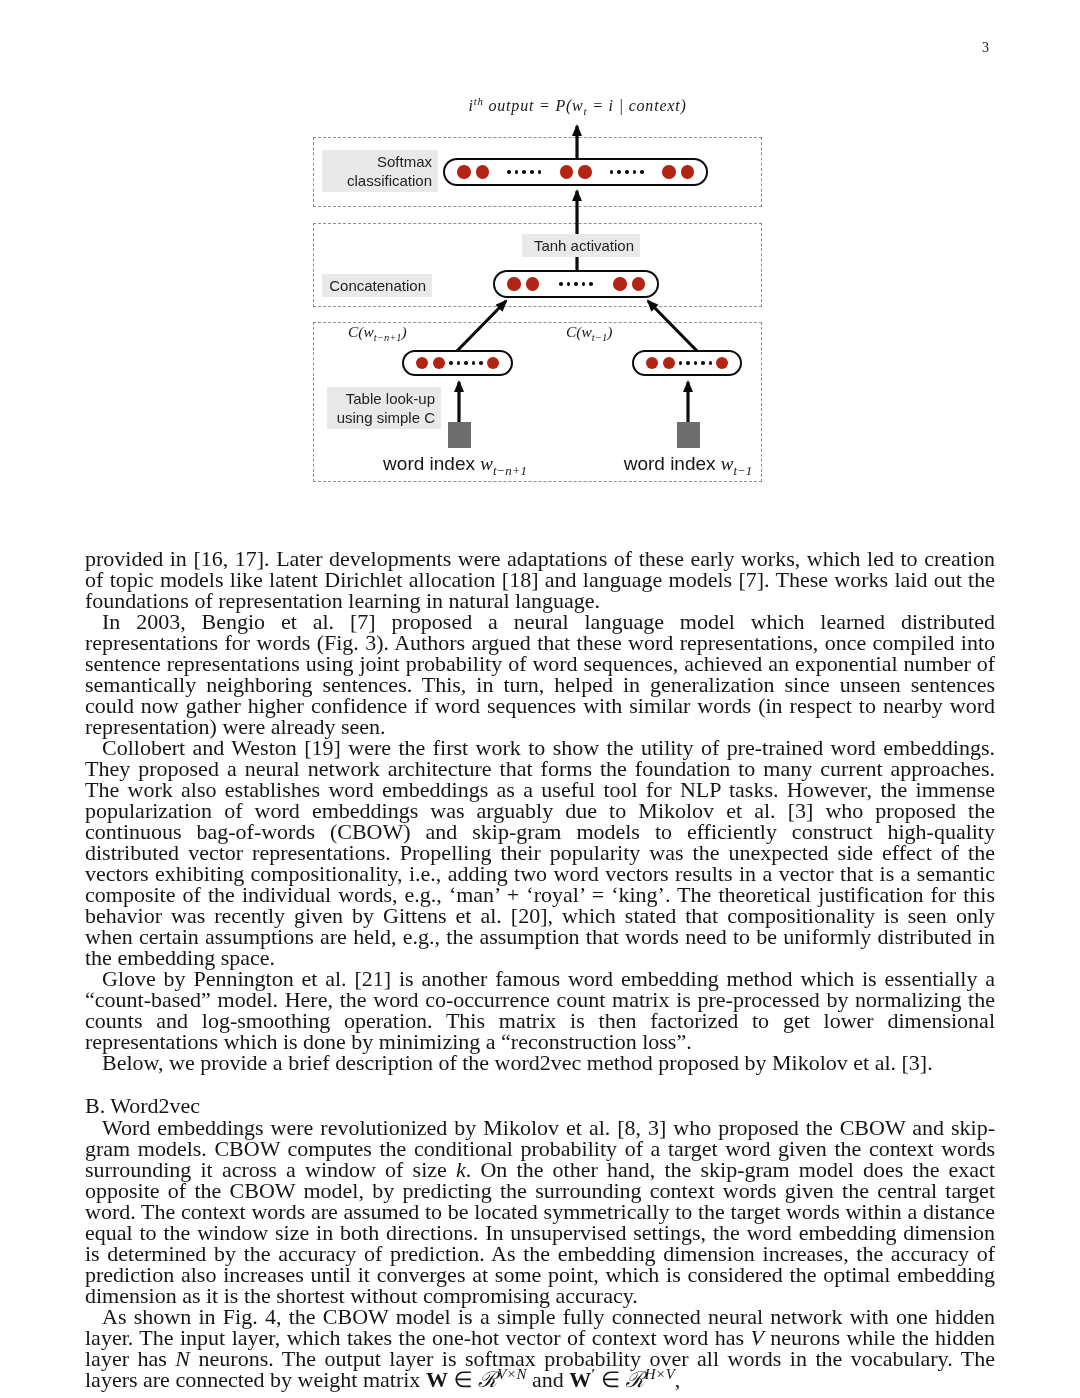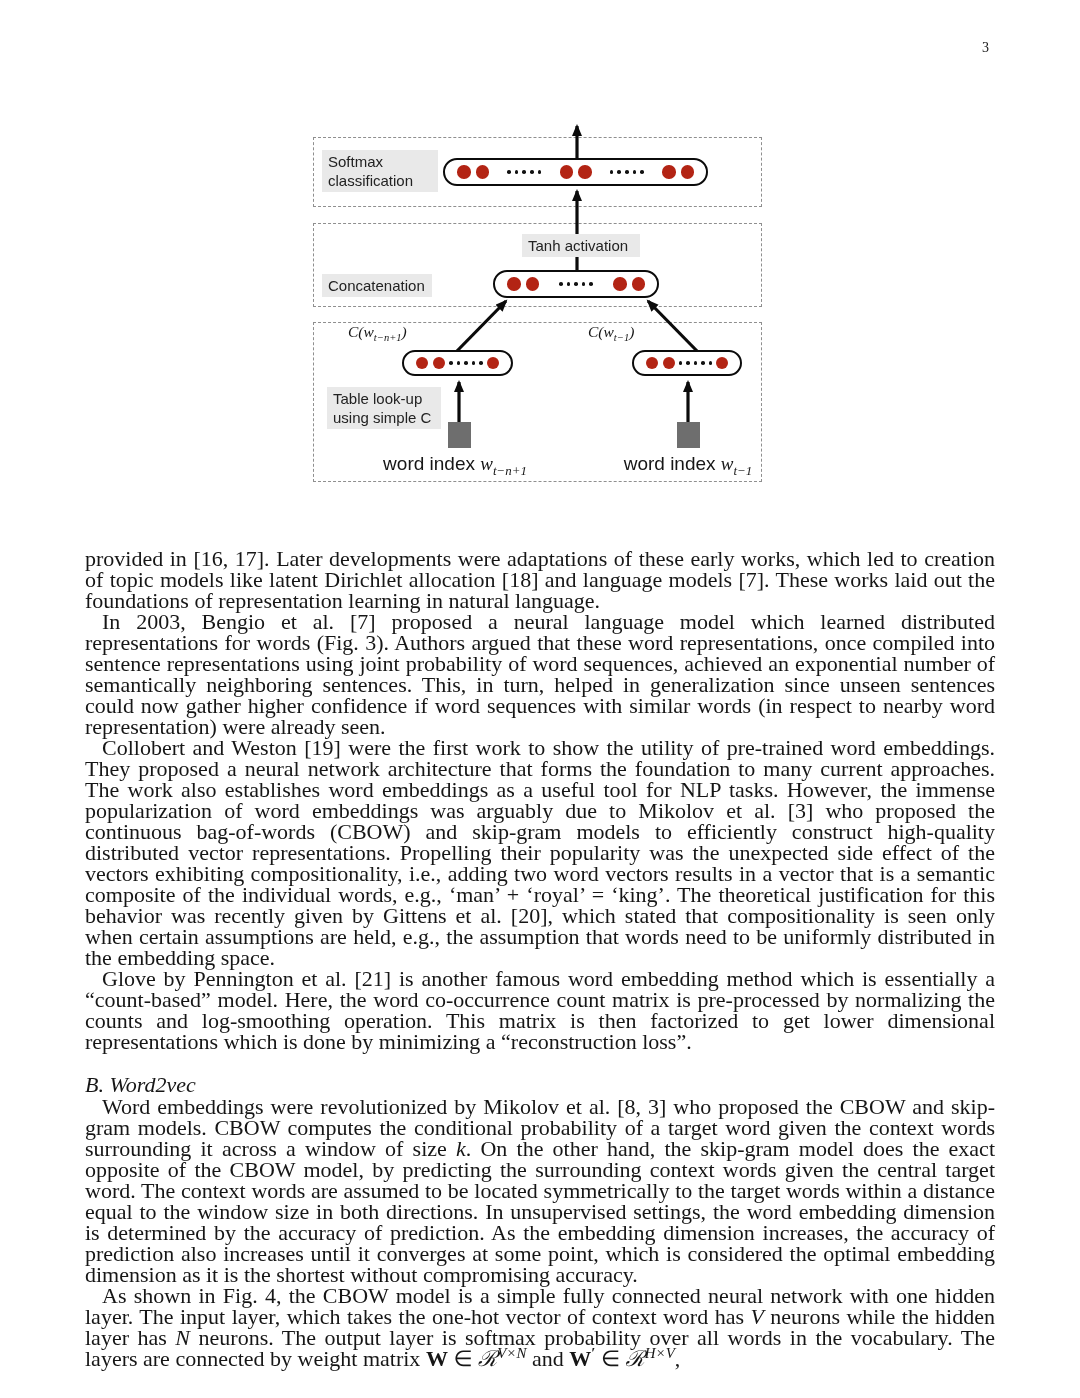--- a/index.html
+++ b/index.html
@@ -4,21 +4,21 @@
 <style>
   html,body{margin:0;padding:0;background:#ffffff;}
   .page{position:relative;width:1080px;height:1398px;background:#fff;
         font-family:"Liberation Serif",serif;color:#161616;overflow:hidden;}
   .pagenum{position:absolute;top:40px;left:982px;font-size:14px;}
 
   
   .figure{position:absolute;top:95px;left:0;width:1080px;height:402px;
           font-family:"Liberation Sans",sans-serif;font-size:15px;}
   .dashed{position:absolute;border:1.6px dashed var(--dash);}
-  .glabel{position:absolute;background:var(--labelbg);text-align:left;
+  .glabel{position:absolute;background:var(--labelbg);text-align:right;
           line-height:19px;padding:2px 6px;color:#222;}
   .oval{position:absolute;background:#fff;border:2.6px solid #0b0b0b;border-radius:15px;
         display:flex;align-items:center;justify-content:space-between;padding:0 12px;box-sizing:border-box;}
   .dgroup{display:flex;gap:5px;align-items:center;}
   .ndot{width:13.5px;height:13.5px;border-radius:50%;background:var(--red);}
   .oval-sm .ndot{width:12px;height:12px;}
   .edots{display:flex;gap:4px;align-items:center;margin:0 3px;}
   .edots i{display:block;width:3.6px;height:3.6px;border-radius:50%;background:#111;}
   .sq{position:absolute;width:23px;height:26px;background:var(--gray);}
   .formula{position:absolute;top:2px;left:405px;width:345px;text-align:center;
@@ -28,34 +28,35 @@
   .widx{position:absolute;text-align:center;font-size:19px;width:170px;}
   .widx .it{font-family:"Liberation Serif",serif;}
   .arrows{position:absolute;inset:0;width:1080px;height:402px;}
 
   
   .caption{position:absolute;top:489px;left:0;width:1080px;text-align:center;font-size:16.2px;}
   .bodytext{position:absolute;top:548px;left:85px;width:910px;font-size:22px;
             line-height:21px;text-align:justify;}
   .para{margin:0;}
   .indent{text-indent:17px;}
-  .section-heading{font-style:italic;margin:22px 0 1px 0;}
+  .section-heading{margin:22px 0 1px 0;}
   .it{font-style:italic;}
   .bd{font-weight:bold;}
   sub,sup{font-size:68%;line-height:0;}
 </style>
 </head>
 <body>
 
 <div class="page">
 
   <div class="pagenum">3</div>
 
   <div class="figure">
 
+    <div class="formula"><span>i</span><sup>th</sup><span> output = P(w</span><sub>t</sub><span> = i | context)</span></div>
 
     <div class="dashed" style="left:313px;top:42px;width:447px;height:68px"></div>
     <div class="dashed" style="left:313px;top:128px;width:447px;height:82px"></div>
     <div class="dashed" style="left:313px;top:227px;width:447px;height:158px"></div>
 
     <svg class="arrows" viewBox="0 0 1080 402">
       <defs>
         <marker id="ah" markerUnits="userSpaceOnUse" markerWidth="14" markerHeight="14" refX="10" refY="5" orient="auto">
           <path d="M0,0 L12,5 L0,10 z" fill="#0b0b0b"></path>
         </marker>
@@ -153,33 +154,34 @@
           <i></i>
           <i></i>
           <i></i>
         </span>
         <span class="dgroup">
           <span class="ndot"></span>
         </span>
       </div>
 
     <div class="clab" style="left:348px;top:228px"><span>C(w</span><sub>t−n+1</sub><span>)</span></div>
-    <div class="clab" style="left:588px;top:228px"><span>C(w</span><sub>t−1</sub><span>)</span></div>
+    <div class="clab" style="left:566px;top:228px"><span>C(w</span><sub>t−1</sub><span>)</span></div>
 
     <div class="sq" style="left:448px;top:327px"></div>
     <div class="sq" style="left:677px;top:327px"></div>
 
     <div class="widx" style="left:370px;top:358px"><span>word index </span><span class="it">w</span><sub class="it">t−n+1</sub></div>
     <div class="widx" style="left:603px;top:358px"><span>word index </span><span class="it">w</span><sub class="it">t−1</sub></div>
   </div>
 
 
   <div class="bodytext">
       <p class="para"><span>provided in [16, 17]. Later developments were adaptations of these early works, which led to creation of topic models like latent Dirichlet allocation [18] and language models [7]. These works laid out the foundations of representation learning in natural language.</span></p>
       <p class="para indent"><span>In 2003, Bengio et al. [7] proposed a neural language model which learned distributed representations for words (Fig. 3). Authors argued that these word representations, once compiled into sentence representations using joint probability of word sequences, achieved an exponential number of semantically neighboring sentences. This, in turn, helped in generalization since unseen sentences could now gather higher confidence if word sequences with similar words (in respect to nearby word representation) were already seen.</span></p>
       <p class="para indent"><span>Collobert and Weston [19] were the first work to show the utility of pre-trained word embeddings. They proposed a neural network architecture that forms the foundation to many current approaches. The work also establishes word embeddings as a useful tool for NLP tasks. However, the immense popularization of word embeddings was arguably due to Mikolov et al. [3] who proposed the continuous bag-of-words (CBOW) and skip-gram models to efficiently construct high-quality distributed vector representations. Propelling their popularity was the unexpected side effect of the vectors exhibiting compositionality, i.e., adding two word vectors results in a vector that is a semantic composite of the individual words, e.g., ‘man’ + ‘royal’ = ‘king’. The theoretical justification for this behavior was recently given by Gittens et al. [20], which stated that compositionality is seen only when certain assumptions are held, e.g., the assumption that words need to be uniformly distributed in the embedding space.</span></p>
       <p class="para indent"><span>Glove by Pennington et al. [21] is another famous word embedding method which is essentially a “count-based” model. Here, the word co-occurrence count matrix is pre-processed by normalizing the counts and log-smoothing operation. This matrix is then factorized to get lower dimensional representations which is done by minimizing a “reconstruction loss”.</span></p>
+      <p class="para indent"><span>Below, we provide a brief description of the word2vec method proposed by Mikolov et al. [3].</span></p>
       <p class="section-heading"><span>B. Word2vec</span></p>
       <p class="para indent"><span>Word embeddings were revolutionized by Mikolov et al. [8, 3] who proposed the CBOW and skip-gram models. CBOW computes the conditional probability of a target word given the context words surrounding it across a window of size </span><span class="it">k</span><span>. On the other hand, the skip-gram model does the exact opposite of the CBOW model, by predicting the surrounding context words given the central target word. The context words are assumed to be located symmetrically to the target words within a distance equal to the window size in both directions. In unsupervised settings, the word embedding dimension is determined by the accuracy of prediction. As the embedding dimension increases, the accuracy of prediction also increases until it converges at some point, which is considered the optimal embedding dimension as it is the shortest without compromising accuracy.</span></p>
       <p class="para indent"><span>As shown in Fig. 4, the CBOW model is a simple fully connected neural network with one hidden layer. The input layer, which takes the one-hot vector of context word has </span><span class="it">V</span><span> neurons while the hidden layer has </span><span class="it">N</span><span> neurons. The output layer is softmax probability over all words in the vocabulary. The layers are connected by weight matrix </span><span class="bd">W</span><span> ∈ </span><span class="it">ℛ</span><sup class="it">V×N</sup><span> and </span><span class="bd">W</span><sup class="bd">′</sup><span> ∈ </span><span class="it">ℛ</span><sup class="it">H×V</sup><span>,</span></p>
     </div>
 
 </div>
 
 </body></html>

